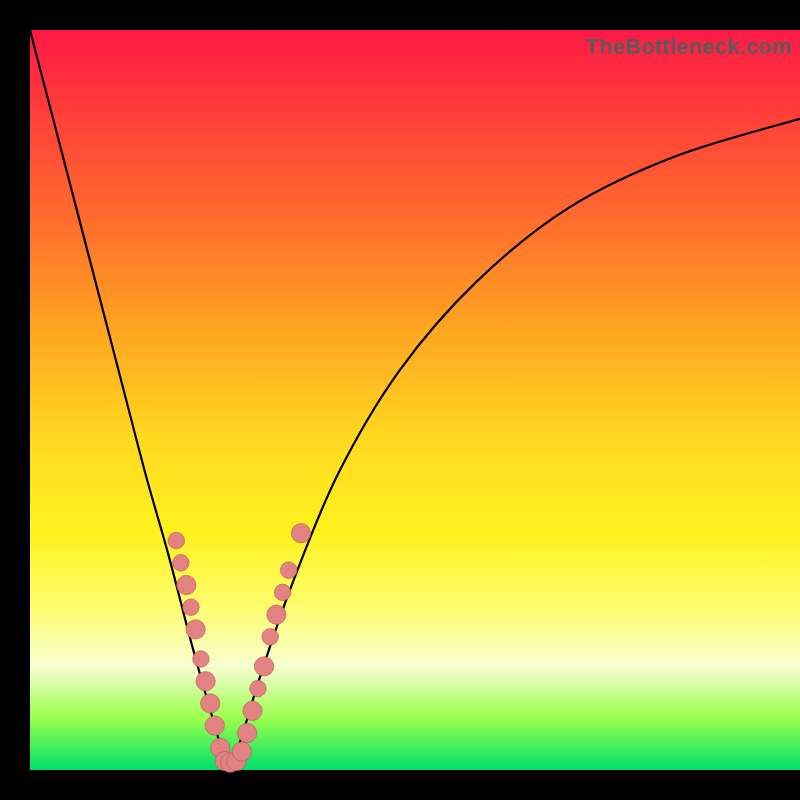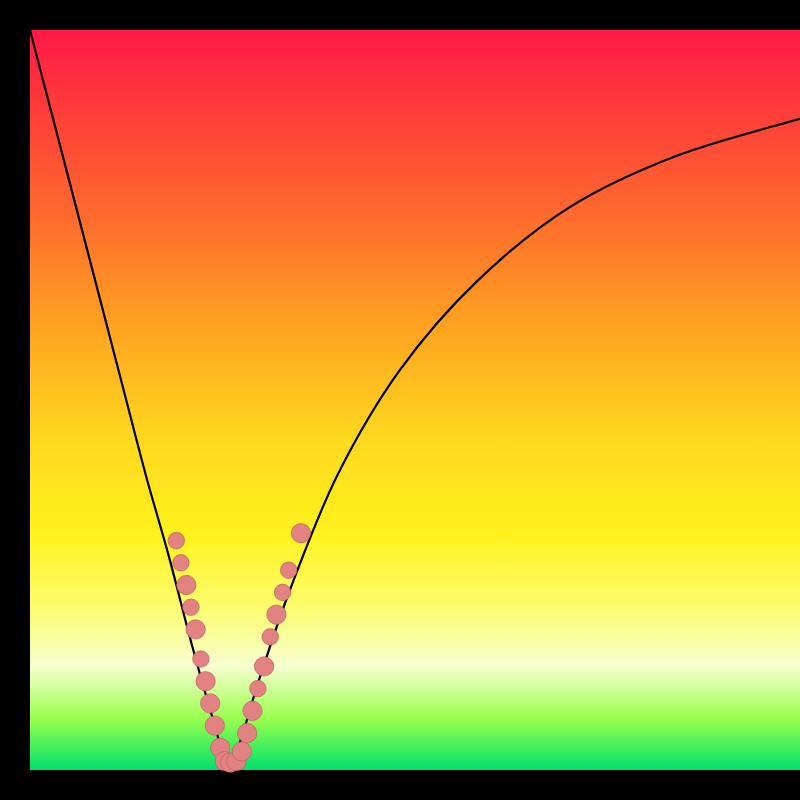--- a/index.html
+++ b/index.html
@@ -52,20 +52,21 @@
     width: 770px;
     height: 740px;
     overflow: visible;
   }
 </style>
 </head>
 <body>
 
 <div class="frame">
   <div class="plot-area">
+    <div class="watermark">TheBottleneck.com</div>
     <svg class="curve" viewBox="0 0 770 740" preserveAspectRatio="none">
       <path id="curve-path" fill="none" stroke="#000000" stroke-width="2.2" d="M 0.0 0.0 C 3.8 14.8, 15.4 59.2, 23.1 88.8 C 30.8 118.4, 38.5 148.0, 46.2 177.6 C 53.9 207.2, 61.6 236.8, 69.3 266.4 C 77.0 296.0, 84.7 325.6, 92.4 355.2 C 100.1 384.8, 107.8 415.6, 115.5 444.0 C 123.2 472.4, 130.9 497.0, 138.6 525.4 C 146.3 553.8, 154.0 585.8, 161.7 614.2 C 169.4 642.6, 179.0 675.9, 184.8 695.6 C 190.6 715.3, 192.5 728.9, 196.3 732.6 C 200.2 736.3, 202.1 732.6, 207.9 717.8 C 213.7 703.0, 222.0 670.9, 231.0 643.8 C 240.0 616.7, 249.0 588.3, 261.8 555.0 C 274.6 521.7, 290.0 479.8, 308.0 444.0 C 326.0 408.2, 346.5 372.5, 369.6 340.4 C 392.7 308.3, 418.4 278.7, 446.6 251.6 C 474.8 224.5, 505.6 198.6, 539.0 177.6 C 572.4 156.6, 608.3 140.6, 646.8 125.8 C 685.3 111.0, 749.5 95.0, 770.0 88.8"></path>
       <g id="markers">
           <circle cx="146.3" cy="510.6" r="8.3" fill="#e38282" stroke="#b75757" stroke-width="0.6"></circle>
           <circle cx="150.9" cy="532.8" r="8.3" fill="#e38282" stroke="#b75757" stroke-width="0.6"></circle>
           <circle cx="156.3" cy="555.0" r="9.7" fill="#e38282" stroke="#b75757" stroke-width="0.6"></circle>
           <circle cx="160.9" cy="577.2" r="8.3" fill="#e38282" stroke="#b75757" stroke-width="0.6"></circle>
           <circle cx="165.6" cy="599.4" r="9.7" fill="#e38282" stroke="#b75757" stroke-width="0.6"></circle>
           <circle cx="170.9" cy="629.0" r="8.3" fill="#e38282" stroke="#b75757" stroke-width="0.6"></circle>
           <circle cx="175.6" cy="651.2" r="9.7" fill="#e38282" stroke="#b75757" stroke-width="0.6"></circle>

